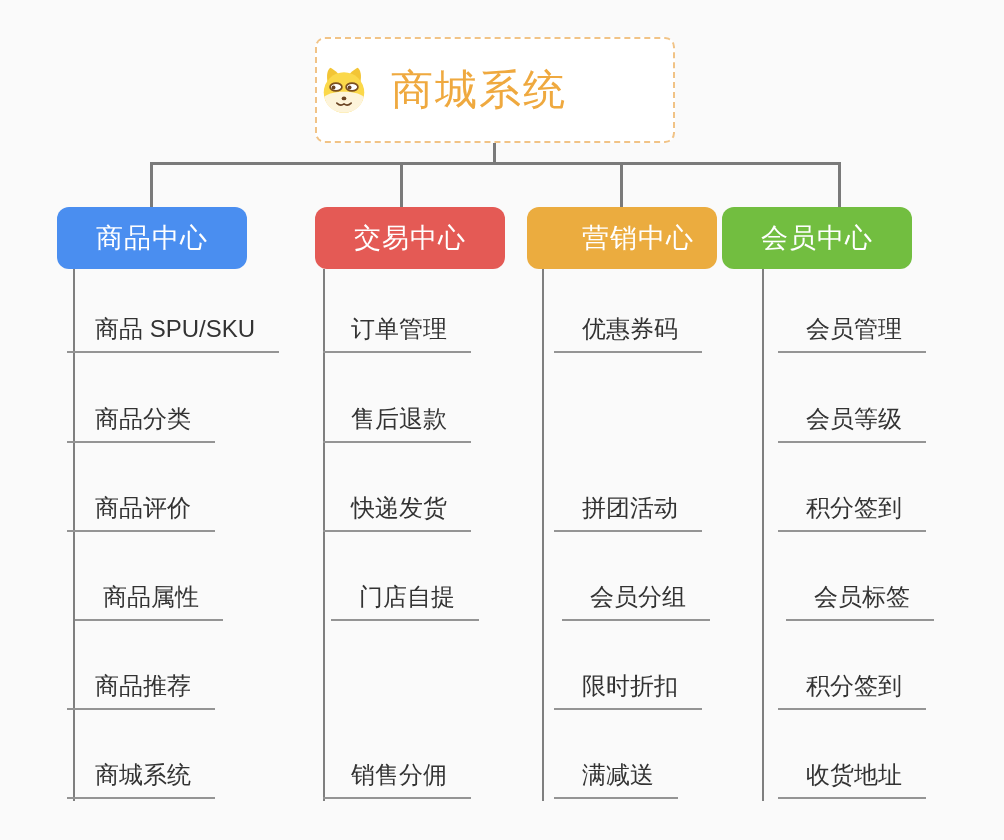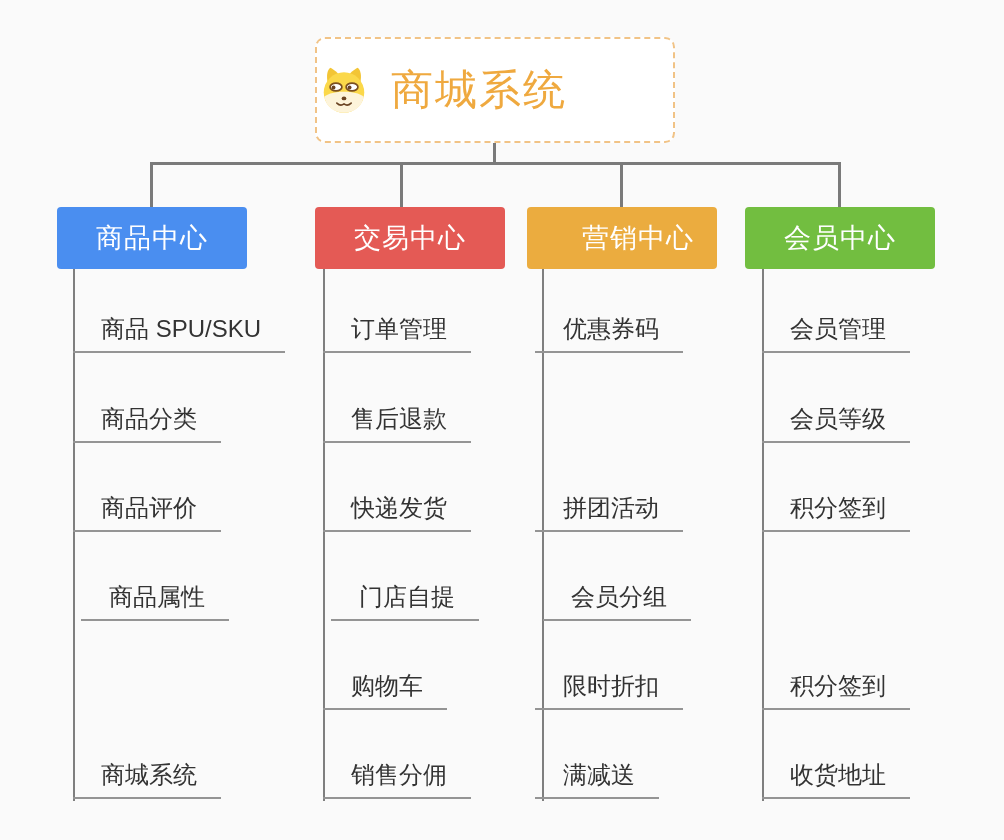--- a/index.html
+++ b/index.html
@@ -18,38 +18,38 @@
     position: absolute; left: 315px; top: 37px; width: 360px; height: 106px;
     background: #ffffff; border: 2px dashed #f1c386; border-radius: 10px;
     display: flex; align-items: center; justify-content: flex-start; gap: 20px; cursor: pointer;
   }
   .root-title { font-size: 42px; font-weight: 500; color: #efa93f; letter-spacing: 2px; }
   .doge { display: block; }
   .doge svg { width: 54px; height: 54px; display: block; }
 
   
   .branch-header {
-    position: absolute; top: 207px; width: 190px; height: 62px; border-radius: 4px;
+    position: absolute; top: 207px; width: 190px; height: 62px; border-radius: 12px;
     display: flex; align-items: center; justify-content: center;
     color: #ffffff; font-size: 27px; letter-spacing: 1px; cursor: pointer;
   }
-  .b0 { left: 57px; } .b1 { left: 315px; } .b2 { left: 527px; padding-left: 32px; } .b3 { left: 745px; text-align: right; }
+  .b0 { left: 57px; } .b1 { left: 315px; } .b2 { left: 527px; padding-left: 32px; } .b3 { left: 722px; text-align: right; }
 
   
   .trunk { position: absolute; top: 269px; width: 2px; height: 532px; background: #7f7f7f; }
   .t0 { left: 73px; } .t1 { left: 323px; } .t2 { left: 542px; } .t3 { left: 762px; }
 
   
   .leaf {
     position: absolute; height: 39px; padding: 0 24px 6px 28px;
     border-bottom: 2px solid #949494;
     display: flex; align-items: flex-end;
     font-size: 24px; color: #333333; white-space: nowrap; cursor: pointer;
   }
-  .c0 { left: 73px; } .c1 { left: 323px; text-align: center; } .c2 { left: 535px; } .c3 { left: 762px; }
+  .c0 { left: 67px; } .c1 { left: 323px; text-align: center; } .c2 { left: 554px; } .c3 { left: 778px; }
   .r0 { top: 314px; } .r1 { top: 404px; } .r2 { top: 493px; }
   .r3 { top: 582px; margin-left: 8px; } .r4 { top: 671px; } .r5 { top: 760px; }
 </style>
 </head>
 <body>
 
 <div class="canvas">
 
   <div class="conn root-stem"></div>
   <div class="conn bus"></div>
@@ -91,34 +91,35 @@
 
   <div class="trunk t0"></div>
   <div class="trunk t1"></div>
   <div class="trunk t2"></div>
   <div class="trunk t3"></div>
 
   <div class="leaf c0 r0">商品 SPU/SKU</div>
   <div class="leaf c0 r1">商品分类</div>
   <div class="leaf c0 r2">商品评价</div>
   <div class="leaf c0 r3">商品属性</div>
+  <div class="leaf c0 r4">商品推荐</div>
   <div class="leaf c0 r5">商城系统</div>
 
   <div class="leaf c1 r0">订单管理</div>
   <div class="leaf c1 r1">售后退款</div>
   <div class="leaf c1 r2">快递发货</div>
   <div class="leaf c1 r3">门店自提</div>
-  <div class="leaf c1 r4">购物车</div>
   <div class="leaf c1 r5">销售分佣</div>
 
   <div class="leaf c2 r0">优惠券码</div>
   <div class="leaf c2 r2">拼团活动</div>
   <div class="leaf c2 r3">会员分组</div>
   <div class="leaf c2 r4">限时折扣</div>
   <div class="leaf c2 r5">满减送</div>
 
   <div class="leaf c3 r0">会员管理</div>
   <div class="leaf c3 r1">会员等级</div>
   <div class="leaf c3 r2">积分签到</div>
+  <div class="leaf c3 r3">会员标签</div>
   <div class="leaf c3 r4">积分签到</div>
   <div class="leaf c3 r5">收货地址</div>
 
 </div>
 
 </body></html>

